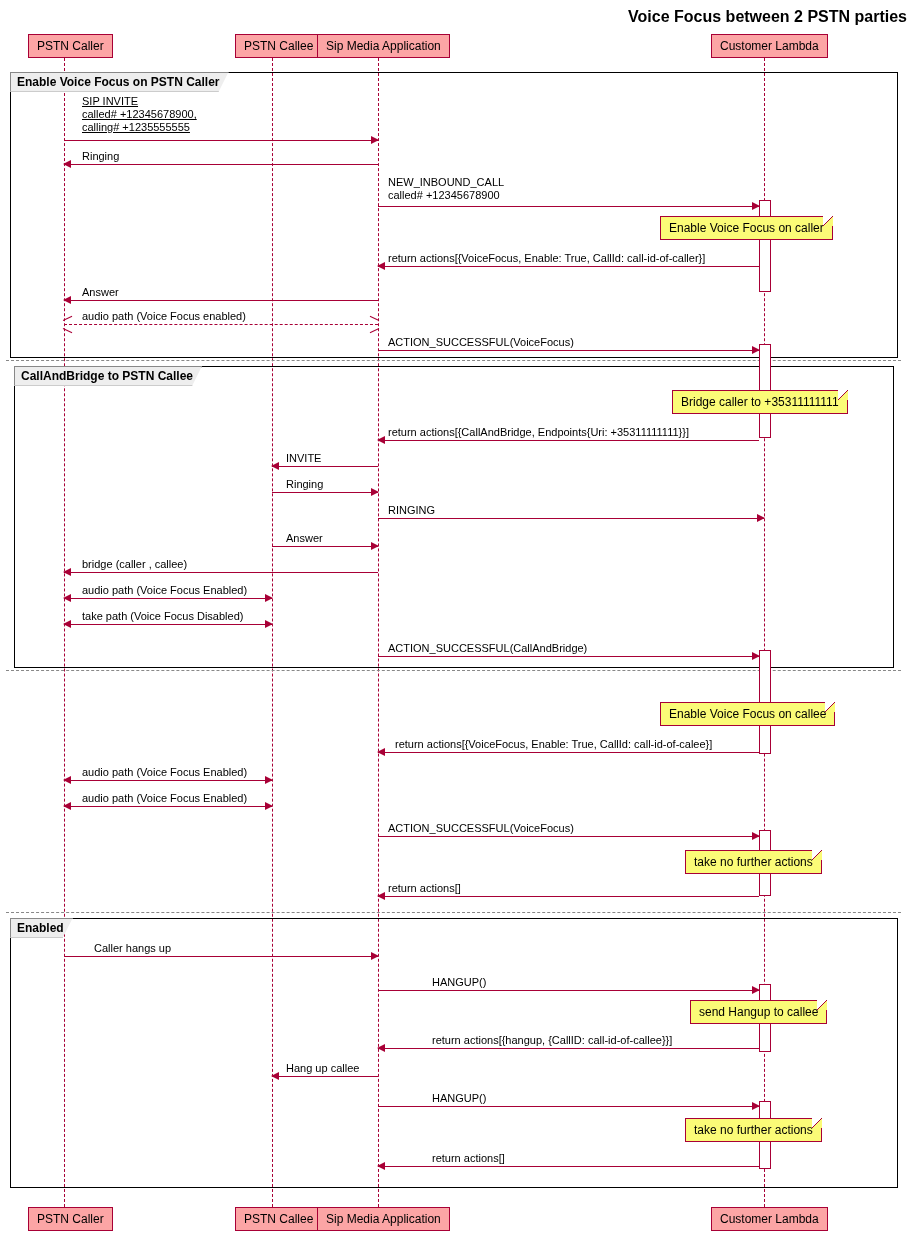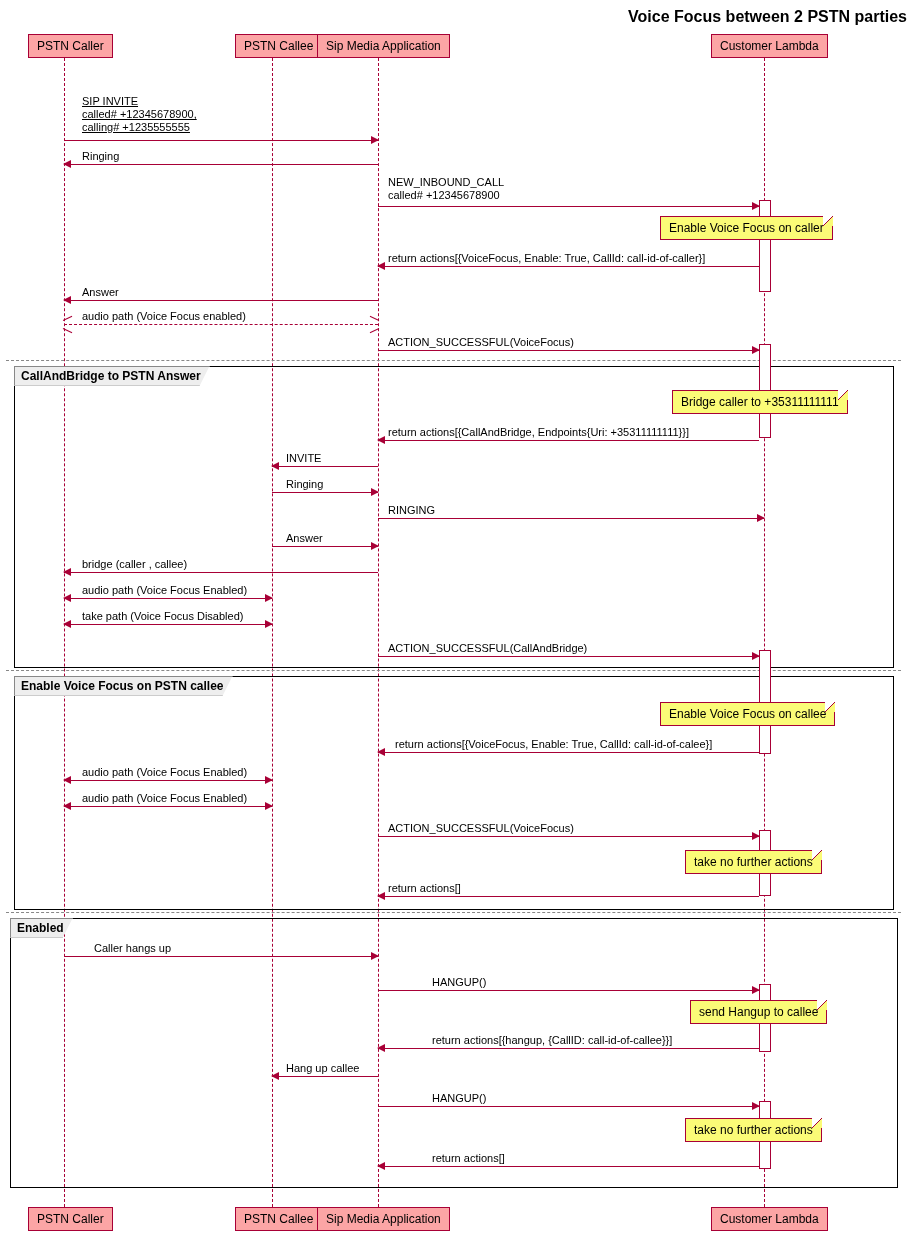--- a/index.html
+++ b/index.html
@@ -179,20 +179,23 @@
   <div class="participant" style="left:317px; top:1177px;">Sip Media Application</div>
   <div class="participant" style="left:711px; top:1177px;">Customer Lambda</div>
 
   <div class="activation" style="left:759px; top:170px; height:90px;"></div>
   <div class="activation" style="left:759px; top:314px; height:92px;"></div>
   <div class="activation" style="left:759px; top:620px; height:102px;"></div>
   <div class="activation" style="left:759px; top:800px; height:64px;"></div>
   <div class="activation" style="left:759px; top:954px; height:66px;"></div>
   <div class="activation" style="left:759px; top:1071px; height:66px;"></div>
 
+  <div class="group" style="left:10px; top:42px; width:886px; height:284px;">
+    <div class="group-label-tab">Enable Voice Focus on PSTN Caller</div>
+  </div>
   <div class="sep" style="top:330px;"></div>
 
   <div class="msg-label" style="left:82px; top:65px;text-decoration:underline;">SIP INVITE
 called# +12345678900,
 calling# +1235555555</div>
   <div class="arrow" style="left:64px; top:110px; width:314px;">
     <div class="line"></div>
       <div class="head-r"></div>
   </div>
 
@@ -230,21 +233,21 @@
       <div class="openhead-r"></div>
   </div>
 
   <div class="msg-label" style="left:388px; top:306px;">ACTION_SUCCESSFUL(VoiceFocus)</div>
   <div class="arrow" style="left:378px; top:320px; width:381px;">
     <div class="line"></div>
       <div class="head-r"></div>
   </div>
 
   <div class="group" style="left:14px; top:336px; width:878px; height:300px;">
-    <div class="group-label-tab">CallAndBridge to PSTN Answer</div>
+    <div class="group-label-tab">CallAndBridge to PSTN Callee</div>
   </div>
   <div class="sep" style="top:640px;"></div>
 
   <div class="note" style="left:672px; top:360px;">Bridge caller to +35311111111</div>
 
   <div class="msg-label" style="left:388px; top:396px;">return actions[{CallAndBridge, Endpoints{Uri: +35311111111}}]</div>
   <div class="arrow" style="left:378px; top:410px; width:381px;">
     <div class="line"></div>
       <div class="head-l"></div>
   </div>
@@ -292,23 +295,20 @@
       <div class="head-l"></div>
       <div class="head-r"></div>
   </div>
 
   <div class="msg-label" style="left:388px; top:612px;">ACTION_SUCCESSFUL(CallAndBridge)</div>
   <div class="arrow" style="left:378px; top:626px; width:381px;">
     <div class="line"></div>
       <div class="head-r"></div>
   </div>
 
-  <div class="group" style="left:14px; top:646px; width:878px; height:232px;">
-    <div class="group-label-tab">Enable Voice Focus on PSTN callee</div>
-  </div>
   <div class="sep" style="top:882px;"></div>
 
   <div class="note" style="left:660px; top:672px;">Enable Voice Focus on callee</div>
 
   <div class="msg-label" style="left:395px; top:708px;">return actions[{VoiceFocus, Enable: True, CallId: call-id-of-calee}]</div>
   <div class="arrow" style="left:378px; top:722px; width:381px;">
     <div class="line"></div>
       <div class="head-l"></div>
   </div>
 

